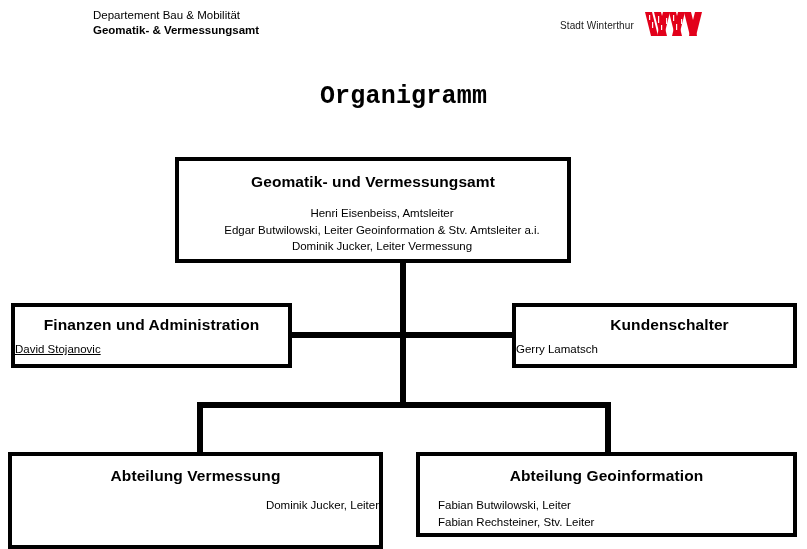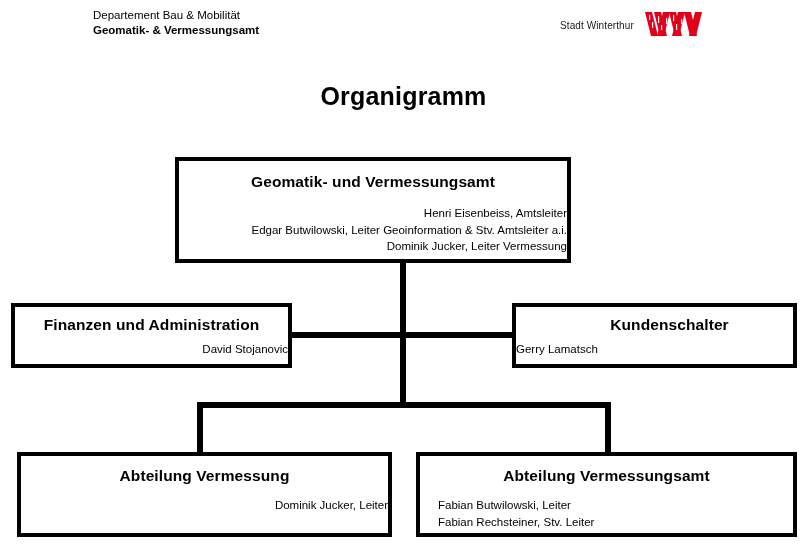--- a/index.html
+++ b/index.html
@@ -65,20 +65,21 @@
   
   .chart-title {
     position: absolute;
     left: 0;
     top: 82px;
     width: 807px;
     text-align: center;
     font-size: 25px;
     font-weight: bold;
     letter-spacing: 0.2px;
+    font-family: Liberation Mono, monospace;
   }
 
   
   .node {
     position: absolute;
     background: #ffffff;
     border: 4px solid #000000;
     box-sizing: border-box;
     z-index: 2;
   }
@@ -99,55 +100,56 @@
   #node-top {
     left: 175px;
     top: 157px;
     width: 396px;
     height: 106px;
   }
   #node-top .node-title { margin-top: 12px; }
   #node-top .node-lines {
     margin-top: 14px;
     margin-left: 18px;
-    text-align: right;
+    text-align: center;
   }
 
   
   #node-finanzen {
     left: 11px;
     top: 303px;
     width: 281px;
     height: 65px;
   }
   #node-finanzen .node-title { margin-top: 9px; }
   #node-finanzen .node-lines {
     margin-top: 7px;
-    text-align: right;
+    text-align: left;
+    text-decoration: underline;
   }
 
   
   #node-kundenschalter {
     left: 512px;
     top: 303px;
     width: 285px;
     height: 65px;
   }
   #node-kundenschalter .node-title { margin-top: 9px; padding-left: 30px; }
   #node-kundenschalter .node-lines {
     margin-top: 7px;
     text-align: left;
   }
 
   
   #node-vermessung {
-    left: 17px;
+    left: 8px;
     top: 452px;
     width: 375px;
-    height: 85px;
+    height: 97px;
   }
   #node-vermessung .node-title { margin-top: 11px; }
   #node-vermessung .node-lines {
     margin-top: 12px;
     margin-left: 24px;
     text-align: right;
   }
 
   
   #node-geoinformation {
@@ -247,20 +249,20 @@
   </div>
 
   <div class="node" id="node-vermessung">
     <div class="node-title">Abteilung Vermessung</div>
     <div class="node-lines">
       <div class="ln">Dominik Jucker, Leiter</div>
     </div>
   </div>
 
   <div class="node" id="node-geoinformation">
-    <div class="node-title">Abteilung Vermessungsamt</div>
+    <div class="node-title">Abteilung Geoinformation</div>
     <div class="node-lines">
       <div class="ln">Fabian Butwilowski, Leiter</div>
       <div class="ln">Fabian Rechsteiner, Stv. Leiter</div>
     </div>
   </div>
 
 </div>
 
 </body></html>

